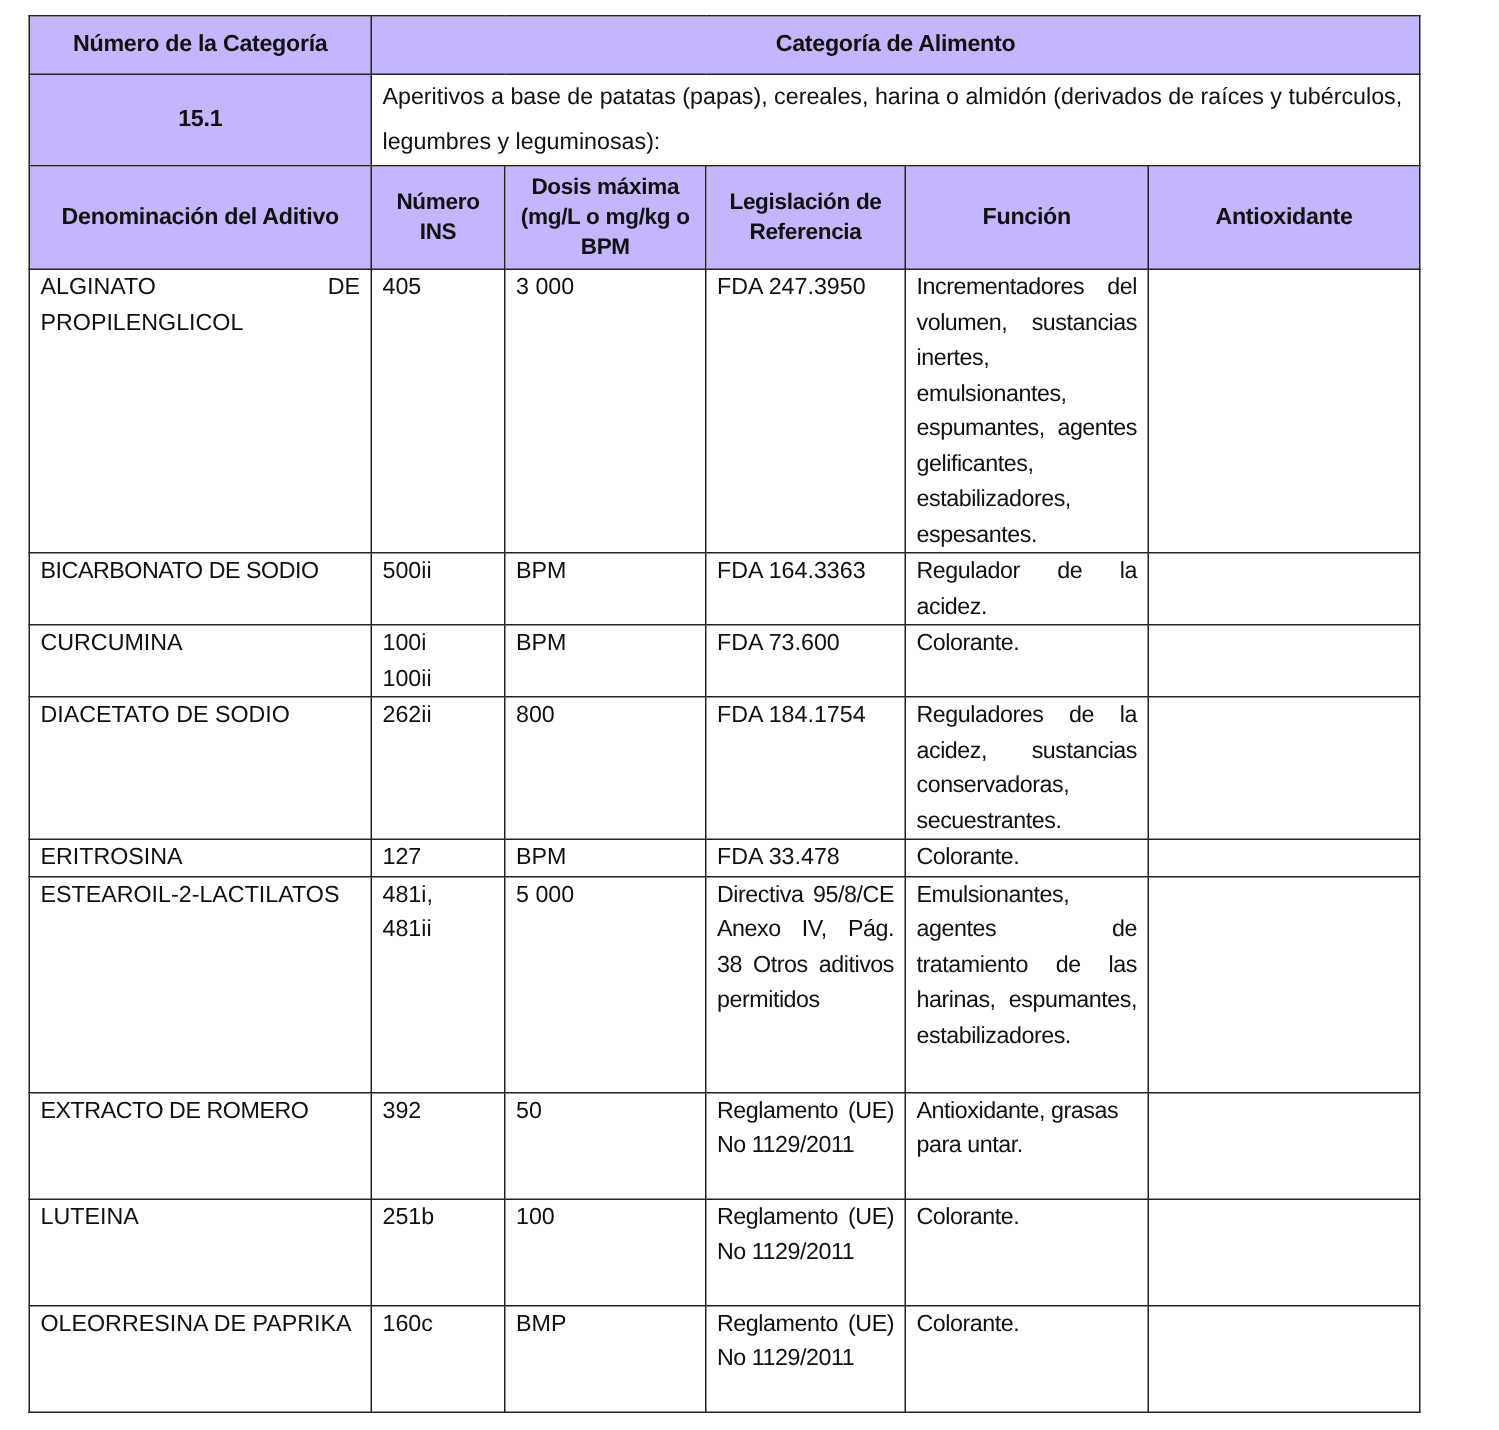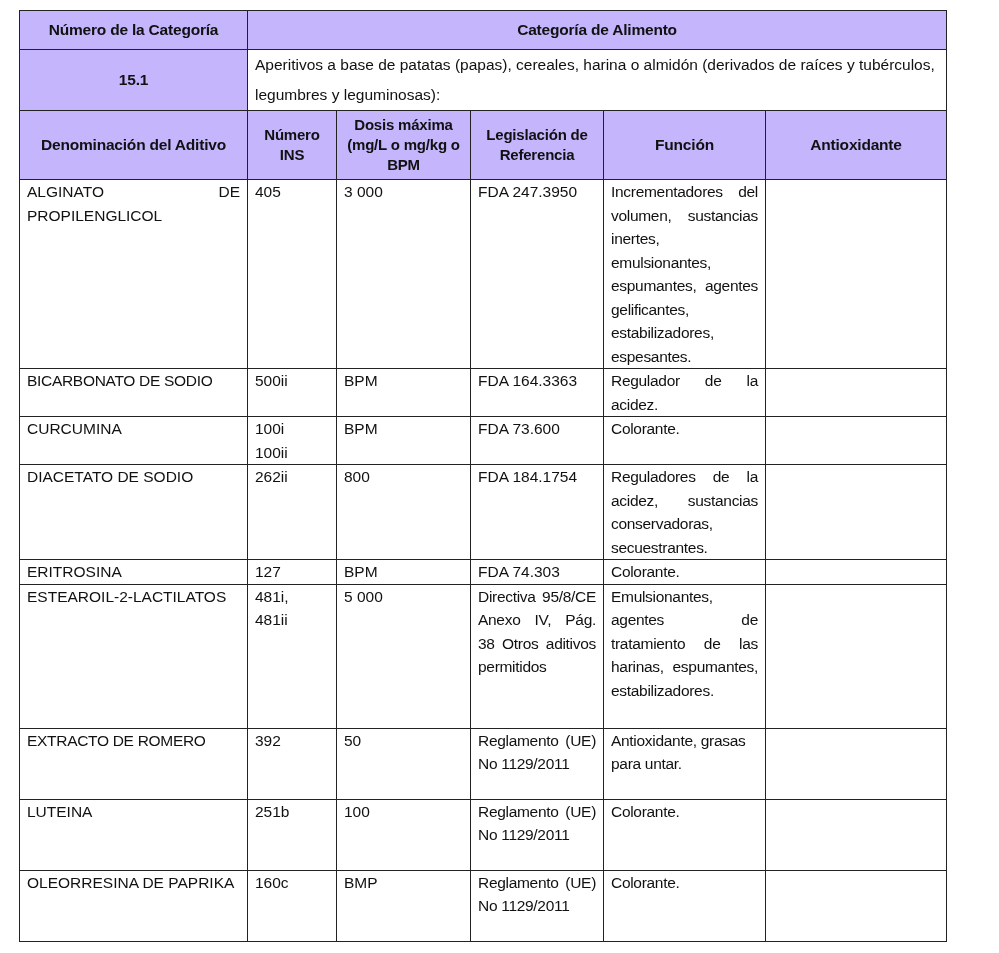--- a/index.html
+++ b/index.html
@@ -82,21 +82,21 @@
       <td>262ii</td>
       <td>800</td>
       <td>FDA 184.1754</td>
       <td class="just cond">Reguladores de la acidez, sustancias conservadoras, secuestrantes.</td>
       <td></td>
     </tr>
     <tr style="height:23px">
       <td>ERITROSINA</td>
       <td>127</td>
       <td>BPM</td>
-      <td>FDA 74.303</td>
+      <td>FDA 33.478</td>
       <td class="just cond">Colorante.</td>
       <td></td>
     </tr>
     <tr style="height:144px">
       <td style="word-break:break-all">ESTEAROIL-2-LACTILATOS</td>
       <td style="word-spacing:40px">481i, 481ii</td>
       <td>5 000</td>
       <td class="just cond">Directiva 95/8/CE Anexo IV, Pág. 38 Otros aditivos permitidos</td>
       <td class="just cond">Emulsionantes, agentes de tratamiento de las harinas, espumantes, estabilizadores.</td>
       <td></td>

